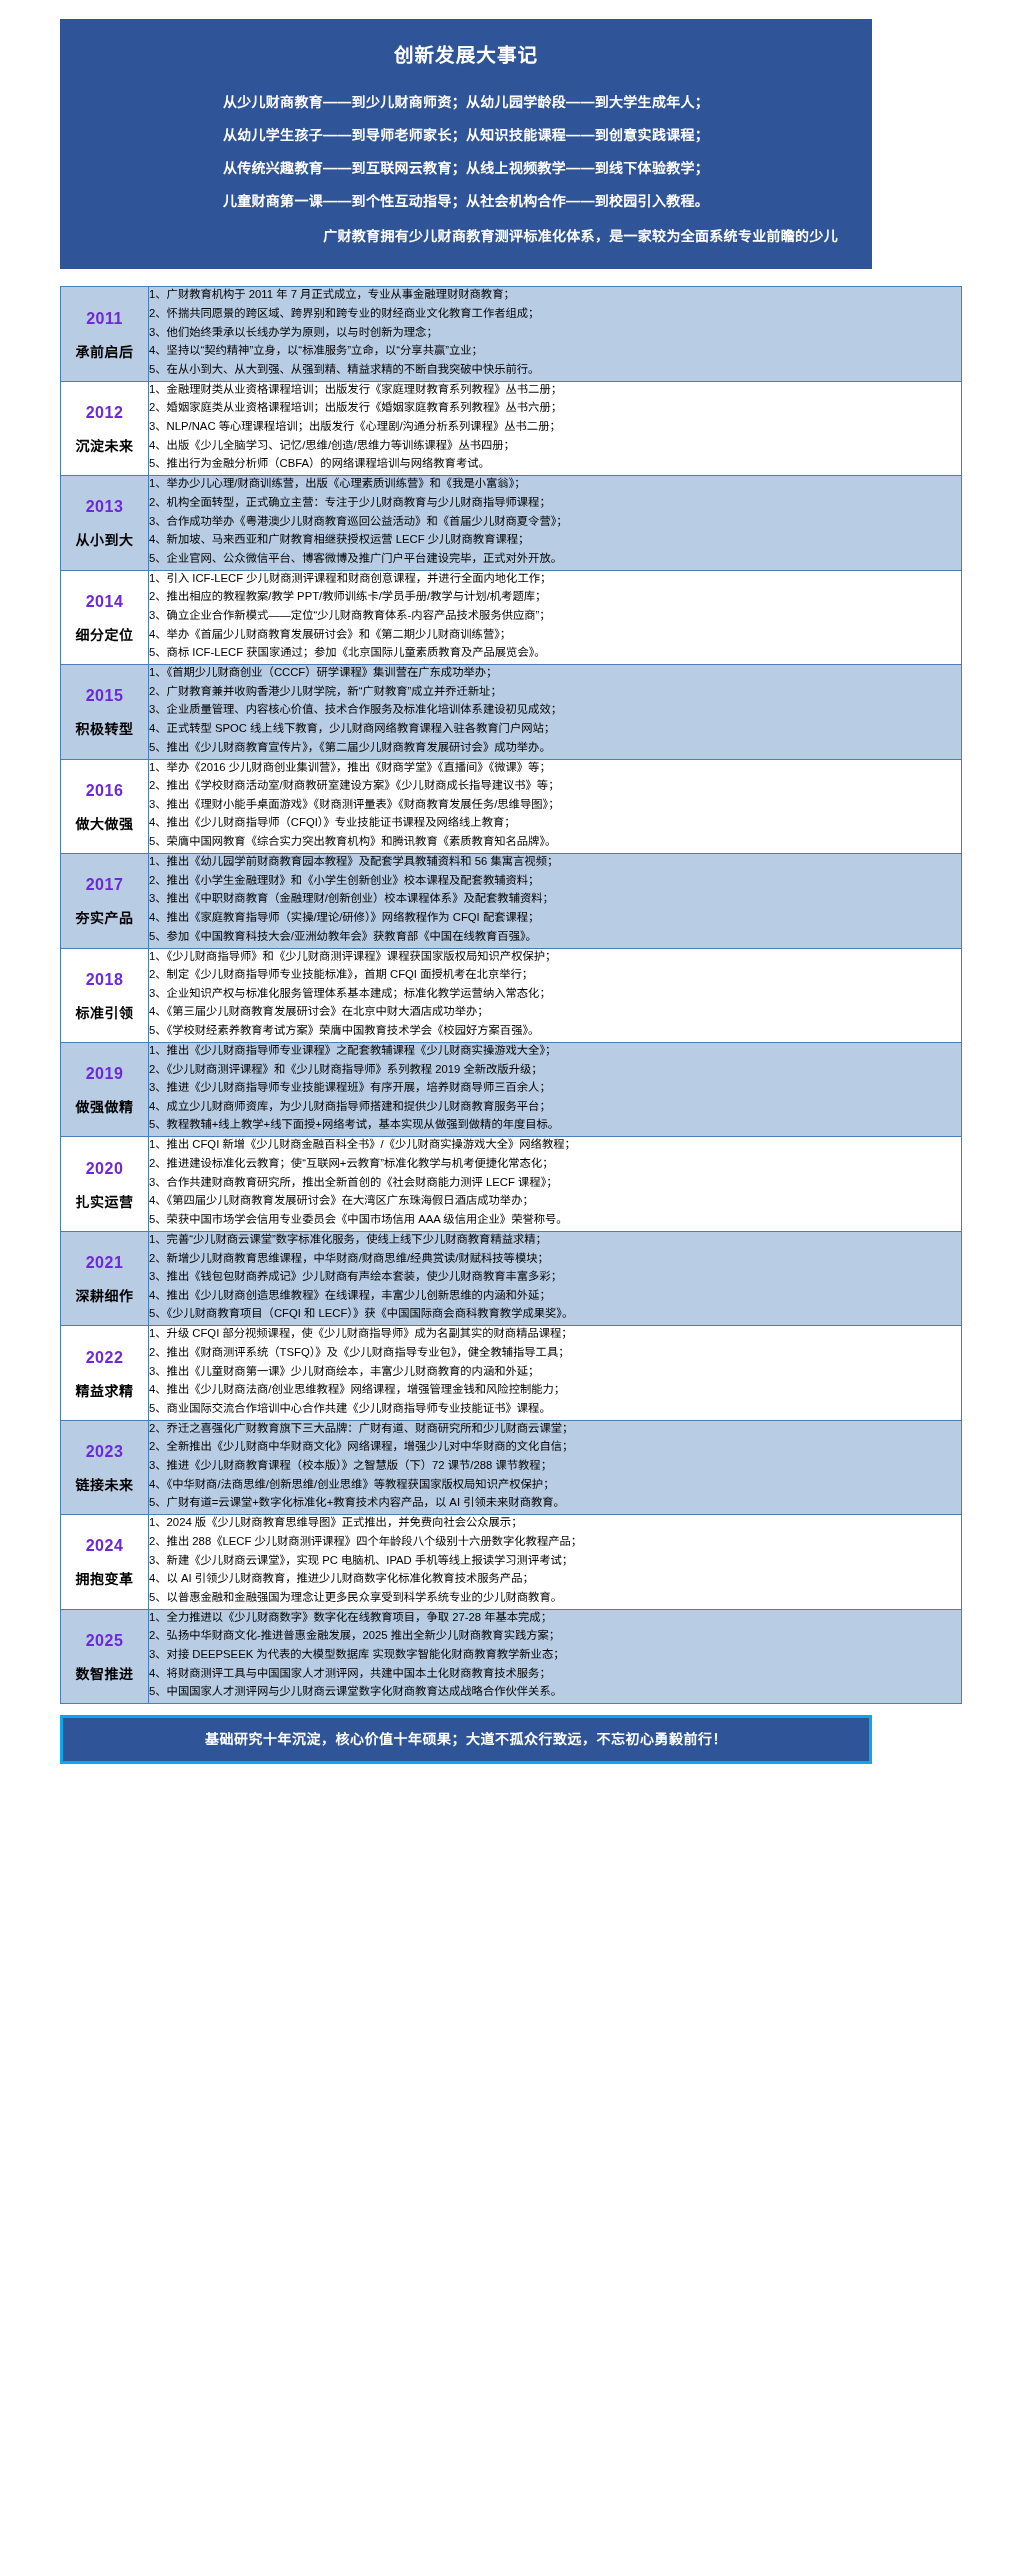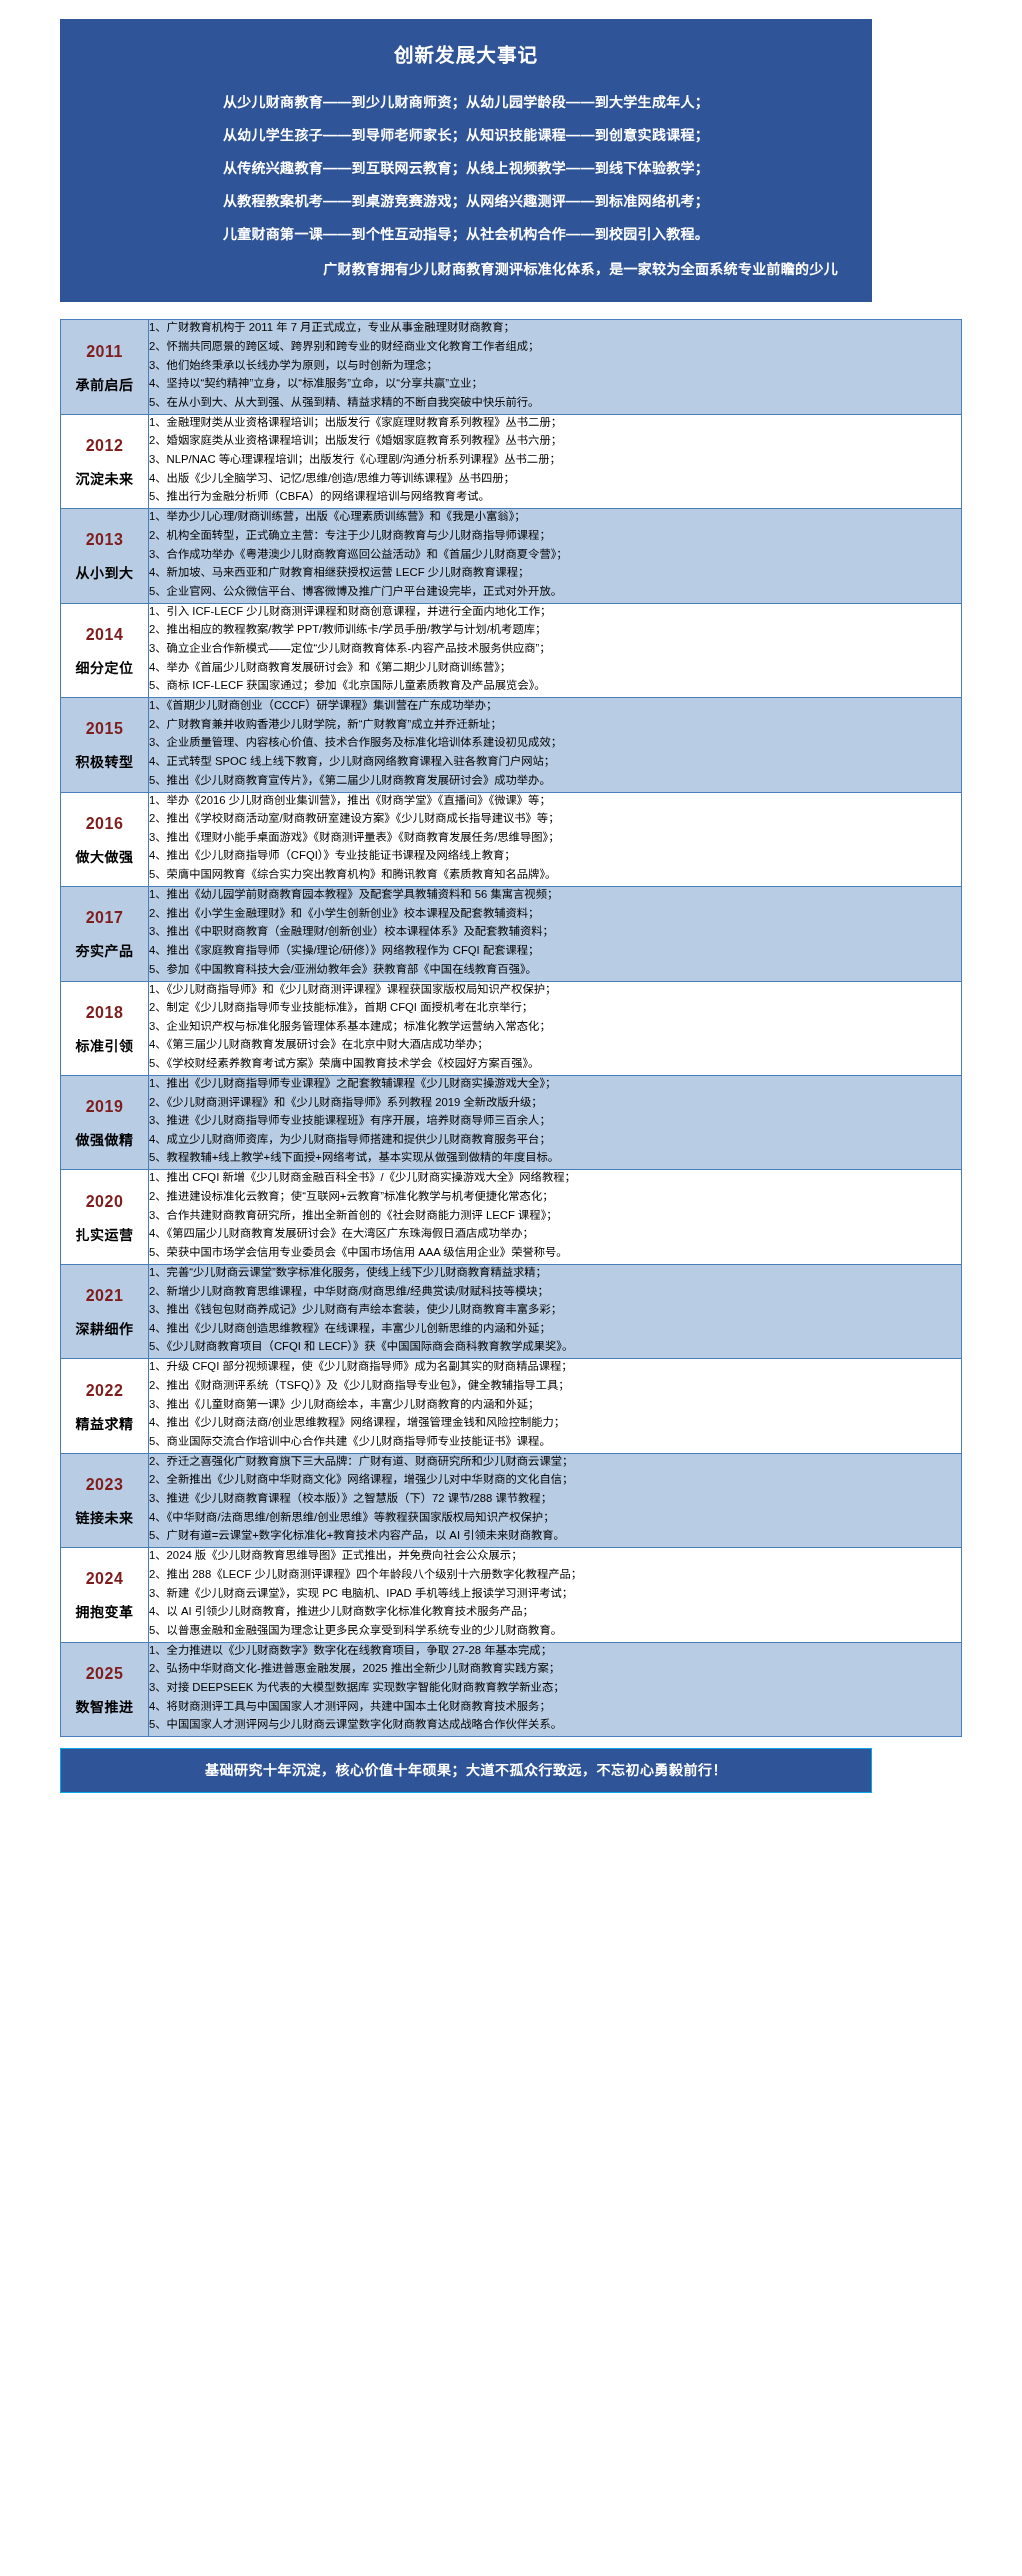--- a/index.html
+++ b/index.html
@@ -83,21 +83,21 @@
   }
   .col-year {
     width: 87px;
     border-right: 1px solid #4a7ebb;
     text-align: center;
     padding: 5.2px 2.1px 6.2px 2.1px;
   }
   .year-num {
     font-size: 16px;
     font-weight: bold;
-    color: #7f1d1d;
+    color: #6d28d9;
     line-height: 1.35;
     letter-spacing: 0.5px;
     margin-bottom: 13.4px;
   }
   .year-motto {
     font-size: 14px;
     font-weight: bold;
     color: #000000;
     line-height: 1.3;
     letter-spacing: 0.5px;
@@ -112,21 +112,21 @@
     white-space: nowrap;
     margin: 0 0 3.6px 0;
     letter-spacing: 0px;
   }
   .item-line:last-child { margin-bottom: 4px; }
 
   
   .footer {
     margin: 11.3px 60px 20.6px 60px;
     background: #2f5497;
-    border: 1px solid #0ea5e9;
+    border: 3px solid #0ea5e9;
     box-sizing: border-box;
     padding: 11.3px 10.3px;
     color: #ffffff;
     text-align: center;
     font-size: 14px;
     font-weight: bold;
     letter-spacing: 0.5px;
     line-height: 1.4;
   }
 </style>
@@ -134,21 +134,20 @@
 <body>
 
 <div class="page">
 
   <div class="banner">
     <div class="banner-title">创新发展大事记</div>
     <div class="banner-lines">
       <div class="banner-line">从少儿财商教育——到少儿财商师资；从幼儿园学龄段——到大学生成年人；</div>
       <div class="banner-line">从幼儿学生孩子——到导师老师家长；从知识技能课程——到创意实践课程；</div>
       <div class="banner-line">从传统兴趣教育——到互联网云教育；从线上视频教学——到线下体验教学；</div>
-      <div class="banner-line">从教程教案机考——到桌游竞赛游戏；从网络兴趣测评——到标准网络机考；</div>
       <div class="banner-line">儿童财商第一课——到个性互动指导；从社会机构合作——到校园引入教程。</div>
       <div class="banner-para">广财教育拥有少儿财商教育测评标准化体系，是一家较为全面系统专业前瞻的少儿</div>
     </div>
   </div>
 
   <table class="timeline">
     <tbody>
 
       <tr class="row-odd">
         <td class="col-year">

